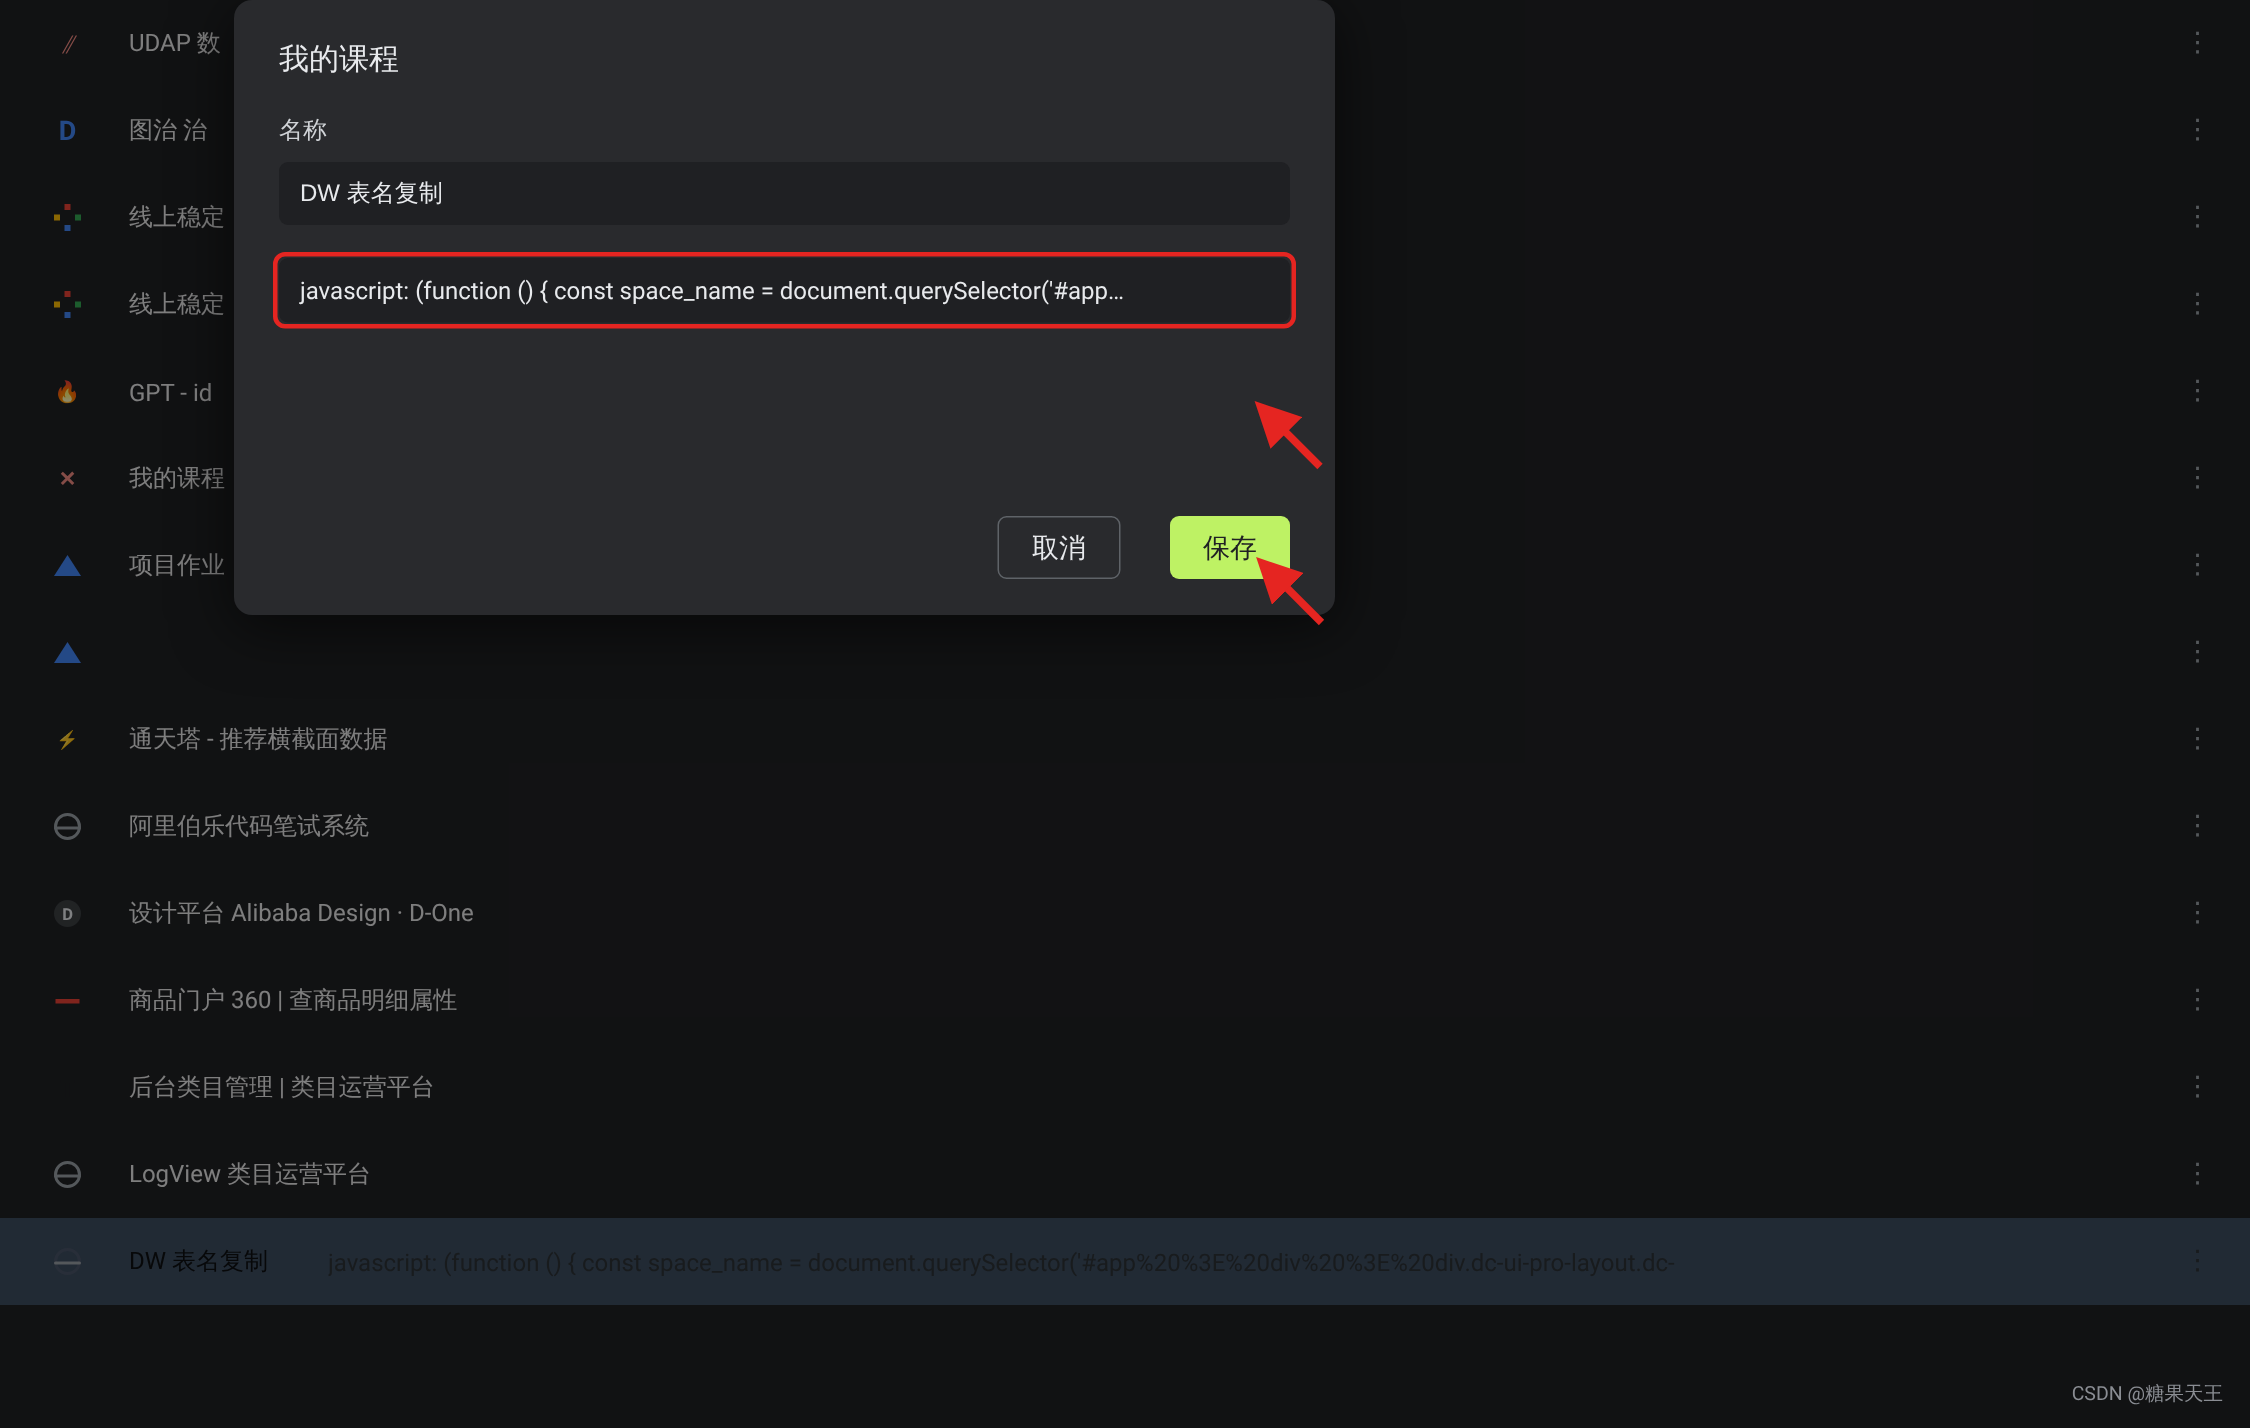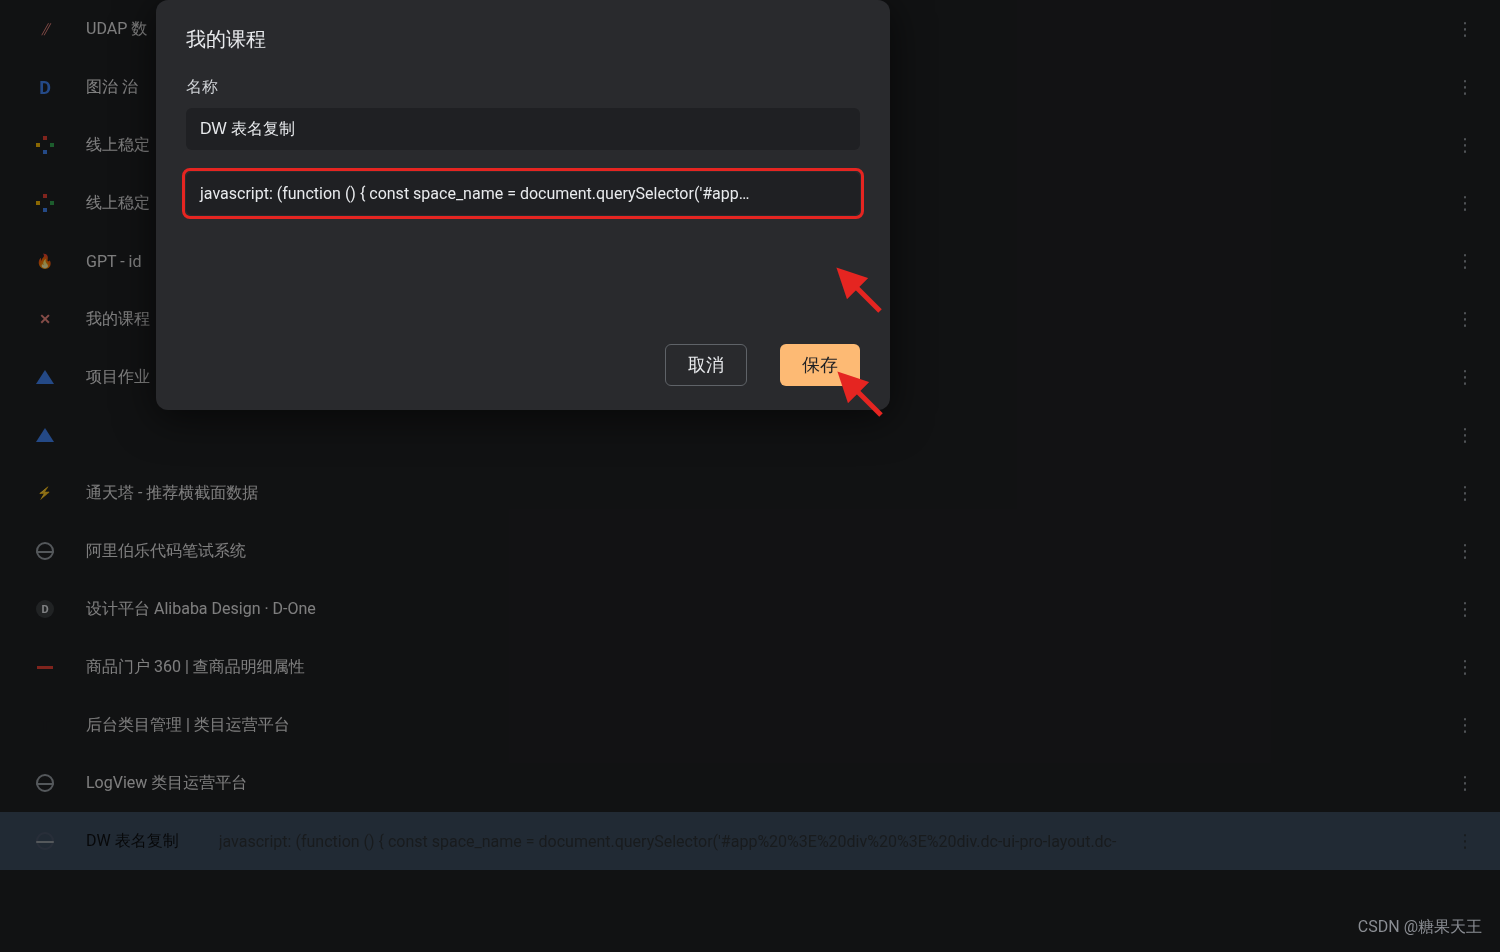--- a/index.html
+++ b/index.html
@@ -21,27 +21,27 @@
   .dialog { position: absolute; left: 156px; top: 0; width: 734px; height: 410px; background: #292a2d; border-radius: 12px; padding: 26px 30px 24px 30px; box-shadow: 0 8px 40px rgba(0,0,0,0.6); display: flex; flex-direction: column; }
   .dlg-title { font-size: 20px; color: #e8eaed; margin-bottom: 24px; font-weight: 400; }
   .label { font-size: 16px; color: #d0d3d7; margin-bottom: 10px; }
   .field { background: #1f2023; border: none; border-radius: 6px; padding: 12px 14px; font-size: 16px; color: #e8eaed; width: 100%; outline: none; margin-bottom: 22px; }
   .url-wrap { position: relative; margin-bottom: 22px; }
   .url-field { background: #1f2023; border-radius: 6px; padding: 12px 14px; font-size: 16px; color: #e8eaed; width: 100%; white-space: nowrap; overflow: hidden; text-overflow: ellipsis; }
   .red-box { position: absolute; inset: -4px; border: 3px solid #e52521; border-radius: 8px; pointer-events: none; }
   .btn-row { margin-top: auto; display: flex; justify-content: flex-end; gap: 33px; }
   .btn { font-size: 18px; padding: 8px 22px; border-radius: 6px; cursor: pointer; }
   .btn-cancel { background: transparent; color: #e8eaed; border: 1px solid #5f6368; }
-  .btn-save { background: #fdba74; color: #202124; border: none; }
+  .btn-save { background: #bef264; color: #202124; border: none; }
 
   
   .arrow { position: absolute; pointer-events: none; }
 
   
-  .footer-wm { position: absolute; right: 18px; bottom: 14px; font-size: 16px; color: #8a8d93; }
+  .footer-wm { position: absolute; right: 18px; bottom: 14px; font-size: 13px; color: #8a8d93; }
 
   
   .fi-ring { width: 18px; height: 18px; border: 2px solid #9aa0a6; border-radius: 50%; position: relative; }
   .fi-ring::after { content: ""; position: absolute; left: -2px; top: 7px; width: 18px; height: 2px; background: #9aa0a6; border-radius: 1px; }
   .fi-rect { width: 18px; height: 18px; border-radius: 50%; background: #3c4043; display:flex; align-items:center; justify-content:center; color:#e8eaed; font-size:11px; font-weight:700; }
 </style>
 </head>
 <body>
 
 <div class="list" id="list-root">

